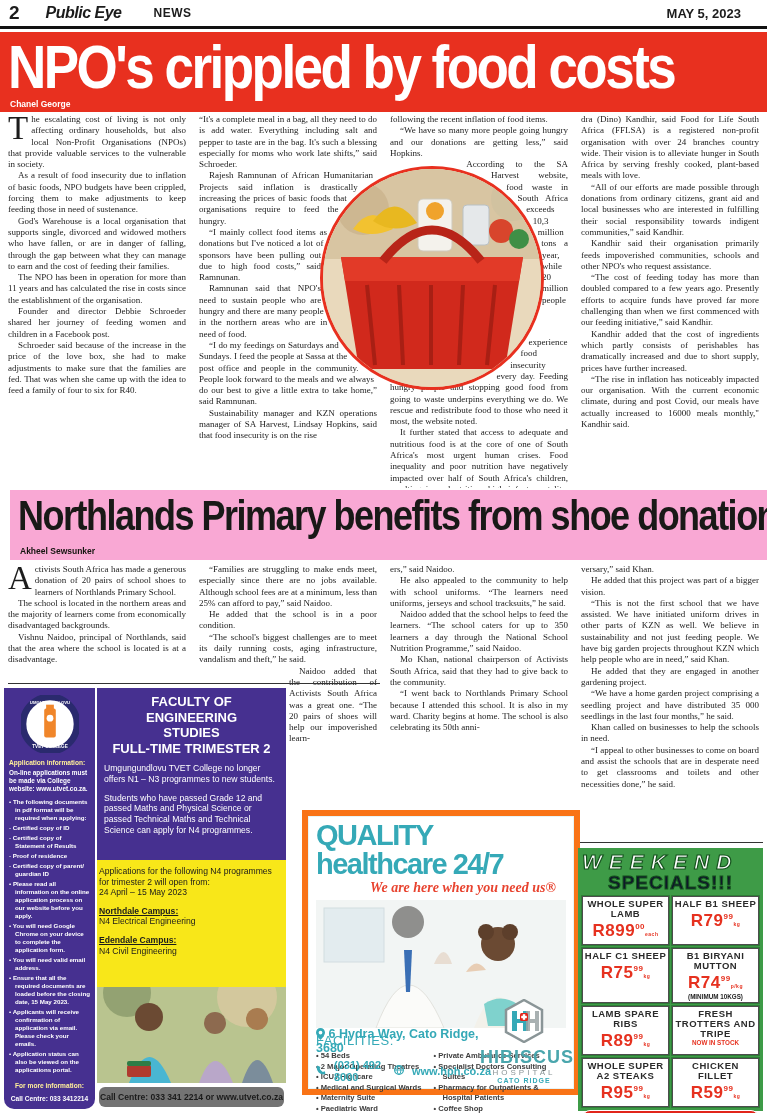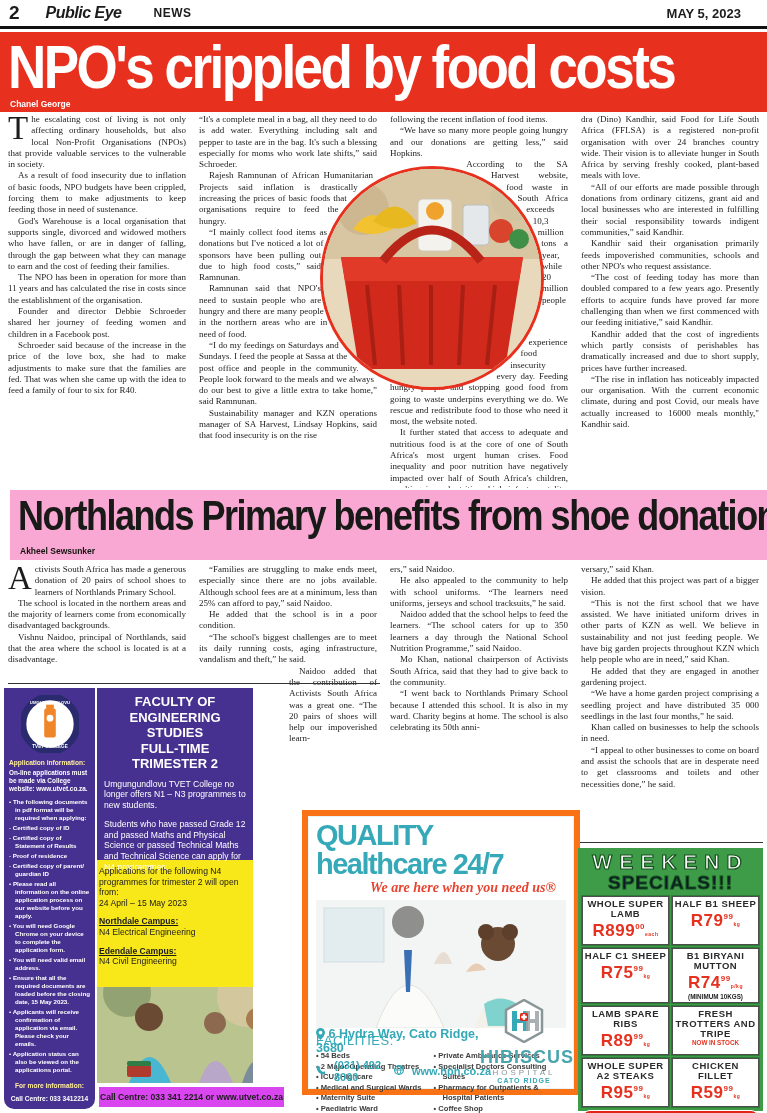--- a/index.html
+++ b/index.html
@@ -51,30 +51,30 @@
   .tvet { position:absolute; left:4px; top:688px; width:282px; height:421px;
     font-family:"Liberation Sans", sans-serif; background:#fff; }
   .tvet-side { position:absolute; left:0; top:0; width:91px; height:421px; background:#463090;
     border-radius:0 0 10px 10px; color:#fff; padding:5px 5px; }
   .tvet-logo { width:58px; height:58px; margin:2px auto 6px; display:block; }
   .side-h { font-size:6.6px; font-weight:900; color:#ffef9a; margin:4px 0 3px; }
   .side-p { font-size:6.4px; font-weight:700; line-height:8.2px; margin-bottom:4px; }
   .side-item { font-size:6.2px; font-weight:700; line-height:8px; padding-left:6px; text-indent:-6px; margin-bottom:2px; }
   .side-foot { margin-top:8px; text-align:center; font-size:6.6px; font-weight:900; }
   .side-foot div { margin-bottom:6px; color:#ffef9a; }
-  .tvet-main { position:absolute; left:93px; top:0; width:156px; height:421px; }
+  .tvet-main { position:absolute; left:93px; top:0; width:189px; height:421px; }
   .tvet-purple { background:#463090; color:#fff; padding:6px 7px 8px; height:172px; }
   .tvet-head { text-align:center; font-weight:900; font-size:13px; line-height:15.5px; margin-bottom:7px; }
   .tvet-purple .bp { font-size:8.6px; line-height:10.8px; margin-bottom:8px; font-weight:400; }
   .tvet-yellow { background:#f8e719; color:#1b1b1b; padding:6px 2px; height:127px; font-size:8.6px; line-height:10.6px; }
   .campus-n { font-weight:900; text-decoration:underline; margin-top:8px; }
   .tvet-photo { height:96px; position:relative; overflow:hidden;
     background:linear-gradient(120deg,#8a9a6a 0%,#b9c48f 30%,#d9c9a0 55%,#9aa977 80%,#77905e 100%); }
-  .tvet-pill { position:absolute; left:2px; bottom:2px; width:185px; height:20px; background:#d946ef;
-    border-radius:0; text-align:center; font-size:8.6px; font-weight:900; line-height:20px; color:#1b1b1b; }
+  .tvet-pill { position:absolute; left:2px; bottom:2px; width:185px; height:20px; background:#737373;
+    border-radius:6px; text-align:center; font-size:8.6px; font-weight:900; line-height:20px; color:#1b1b1b; }
   
   .hosp { position:absolute; left:302px; top:810px; width:278px; height:285px; background:#fff;
     border:6px solid #f97316; box-shadow:inset 0 0 0 1px #e6f4f6; font-family:"Liberation Sans", sans-serif; padding:5px 8px; }
   .hosp-title { color:#35a9b7; font-weight:900; font-size:29px; letter-spacing:-1.5px; line-height:29px; }
   .hosp-tag { color:#e8432f; font-family:"Liberation Serif", serif; font-style:italic; font-weight:700;
     font-size:14px; text-align:right; margin:1px 10px 4px 0; }
   .hosp-photo { height:128px; position:relative; overflow:hidden;
     background:linear-gradient(180deg,#f3f6f6 0%,#eef1ef 60%,#e4e8e4 100%); }
   .hosp-fac { color:#35a9b7; font-weight:400; font-size:13px; margin:5px 0 3px; letter-spacing:0.5px; }
   .fac-cols { display:flex; }
@@ -85,22 +85,22 @@
   .hosp-foot { position:absolute; left:8px; bottom:6px; width:175px; color:#35a9b7; font-weight:900; }
   .hf-line1 { font-size:12.5px; margin-bottom:4px; }
   .hf-line2 { font-size:11px; display:flex; gap:8px; align-items:center; }
   .hosp-logo { position:absolute; right:6px; bottom:5px; width:88px; text-align:center; }
   .hl-name { color:#4aa6ad; font-weight:700; font-size:18px; letter-spacing:1px; }
   .hl-sub { color:#8a9597; font-weight:400; font-size:8px; letter-spacing:3px; }
   .hl-place { color:#35a9b7; font-weight:900; font-size:7px; letter-spacing:1px; }
   
   .spec { position:absolute; left:578px; top:848px; width:185px; height:263px; background:#3e9b47;
     font-family:"Liberation Sans", sans-serif; padding:3px 4px; }
-  .spec-t1 { text-align:center; color:#fff; font-weight:900; font-size:21px; letter-spacing:7px;
-    -webkit-text-stroke:1.2px #15521d; line-height:22px; }
+  .spec-t1 { text-align:left; color:#fff; font-weight:900; font-size:21px; letter-spacing:7px;
+    -webkit-text-stroke:1.2px #15521d; line-height:22px;font-style:italic; }
   .spec-t2 { text-align:center; color:#0f172a; font-weight:900; font-size:19px; letter-spacing:1px;
     -webkit-text-stroke:1px #15521d; line-height:20px; margin-bottom:3px; }
   .spec-grid { display:grid; grid-template-columns:1fr 1fr; gap:3px; }
   .sp-cell { background:#fff; border:1px solid #4d4d4d; outline:1px solid #2e7d36; min-height:44px;
     text-align:center; padding:2px 1px; }
   .sp-name { font-weight:900; font-size:9.5px; line-height:10px; letter-spacing:0.5px; color:#2b2b2b; }
   .sp-price { color:#e6311f; font-weight:900; font-size:17px; line-height:16px; letter-spacing:0.5px; }
   .sp-price sup { font-size:8px; } .sp-unit { font-size:5px; font-weight:700; }
   .sp-note { font-size:6.3px; font-weight:900; line-height:7px; }
   .sp-note.red { color:#e6311f; } .sp-note.black { color:#222; }

